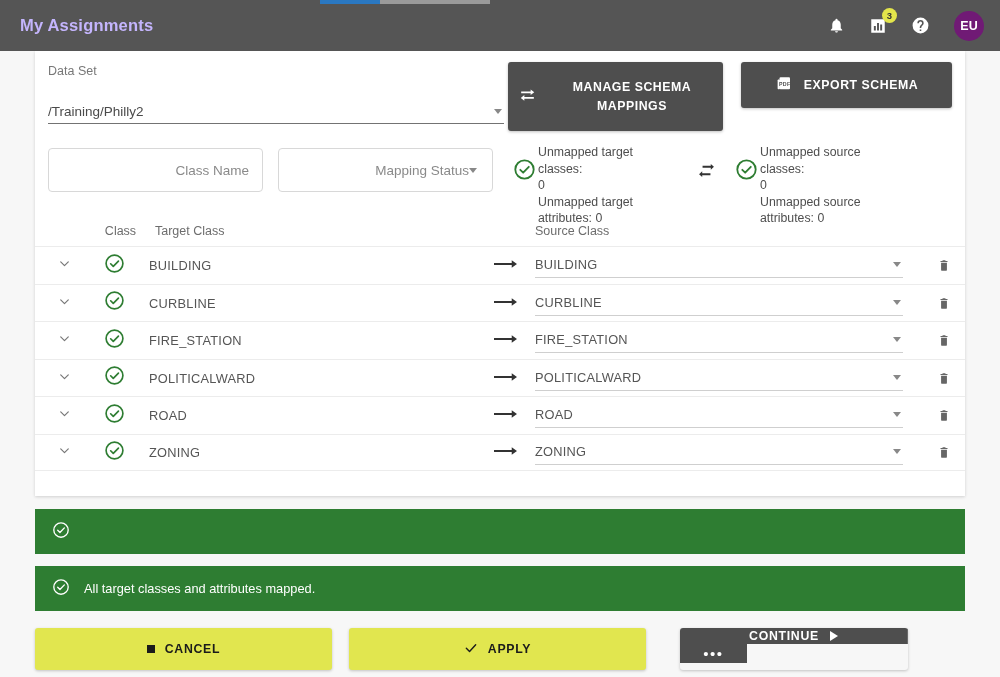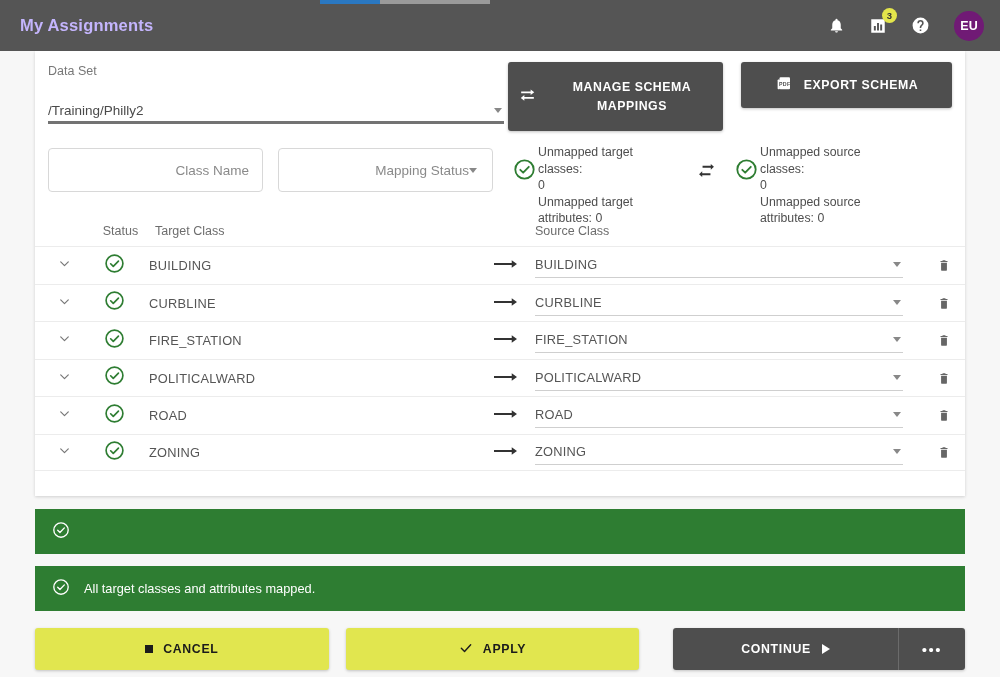--- a/index.html
+++ b/index.html
@@ -78,21 +78,21 @@
   .controls { position: relative; height: 165px; }
 
   .dataset-field {
     position: absolute; left: 13px; top: 13px; width: 456px;
   }
   .field-label {
     font-size: 12.5px; color: #777; margin-bottom: 21px;
   }
   .underline-select {
     position: relative;
-    border-bottom: 3px solid #737373;
+    border-bottom: 1px solid #737373;
     height: 25px; display: flex; align-items: center;
     cursor: pointer;
   }
   .underline-select .val {
     font-size: 13.5px; color: #4a4a4a; flex: 1;
   }
   .caret {
     width: 0; height: 0;
     border-left: 4.5px solid transparent;
     border-right: 4.5px solid transparent;
@@ -212,20 +212,21 @@
     font-size: 12.3px; font-weight: bold; letter-spacing: .7px;
     display: flex; align-items: center; justify-content: center;
     gap: 10px; cursor: pointer; font-family: "Liberation Sans", sans-serif;
   }
   #cancel-button { width: 297px; }
   #apply-button  { width: 297px; }
   .split-btn {
     display: flex; height: 42px; border-radius: 3px;
     box-shadow: 0 1px 3px rgba(0,0,0,.22); overflow: hidden;
     margin-left: 17px;
+    flex-direction: column;
   }
   #continue-button {
     width: 228px; background: #4e4e4e; color: #fff; border: none;
     font-size: 12.3px; font-weight: bold; letter-spacing: .7px;
     display: flex; align-items: center; justify-content: center;
     gap: 11px; cursor: pointer; font-family: "Liberation Sans", sans-serif;
     border-right: 1px solid #6b6b6b;
   }
   #continue-more-button {
     width: 67px; background: #4e4e4e; color: #fff; border: none;
@@ -368,21 +369,21 @@
             <div>attributes: 0</div>
           </div>
         </div>
 
       </div>
     </div>
 
     <div class="tbl">
       <div class="tbl-head">
         <div class="c-exp"></div>
-        <div class="c-stat">Status</div>
+        <div class="c-stat">Class</div>
         <div class="c-tgt">Target Class</div>
         <div class="c-arrow"></div>
         <div class="c-src">Source Class</div>
         <div class="c-del"></div>
       </div>
       <div id="rows-container">
           <div class="tbl-row">
             <div class="chev">
               <span><svg width="13" height="13" viewBox="0 0 24 24" fill="none" stroke="#777" stroke-width="2.2" stroke-linecap="round" stroke-linejoin="round">
                   <path d="M5 9l7 7 7-7"></path>

